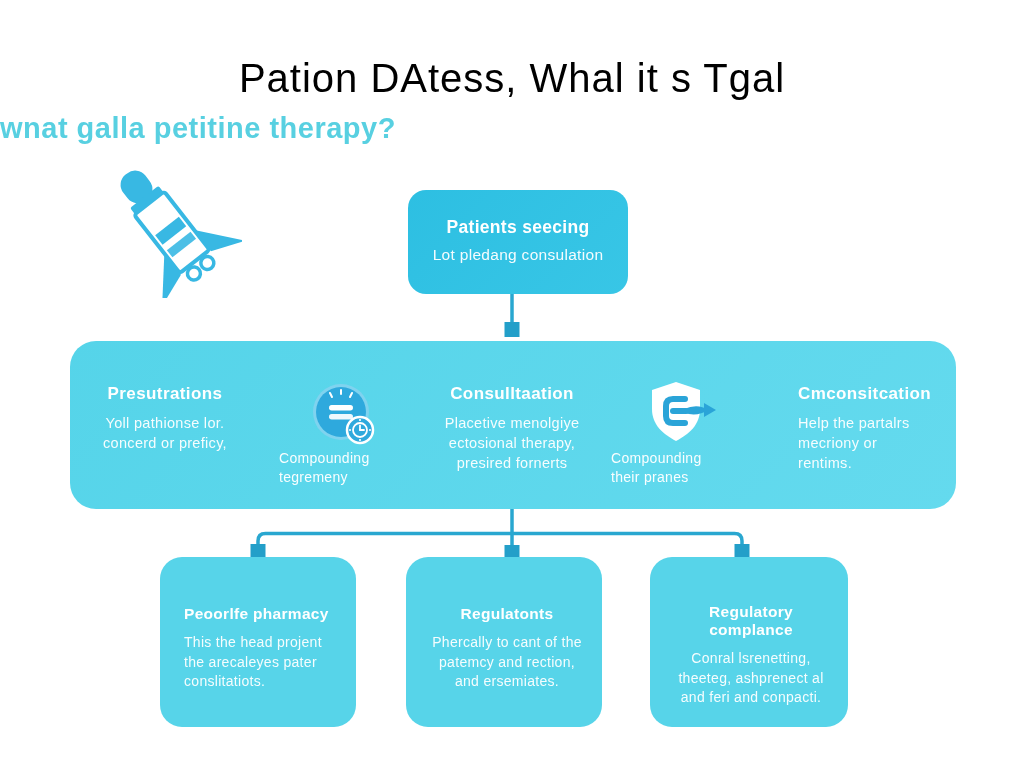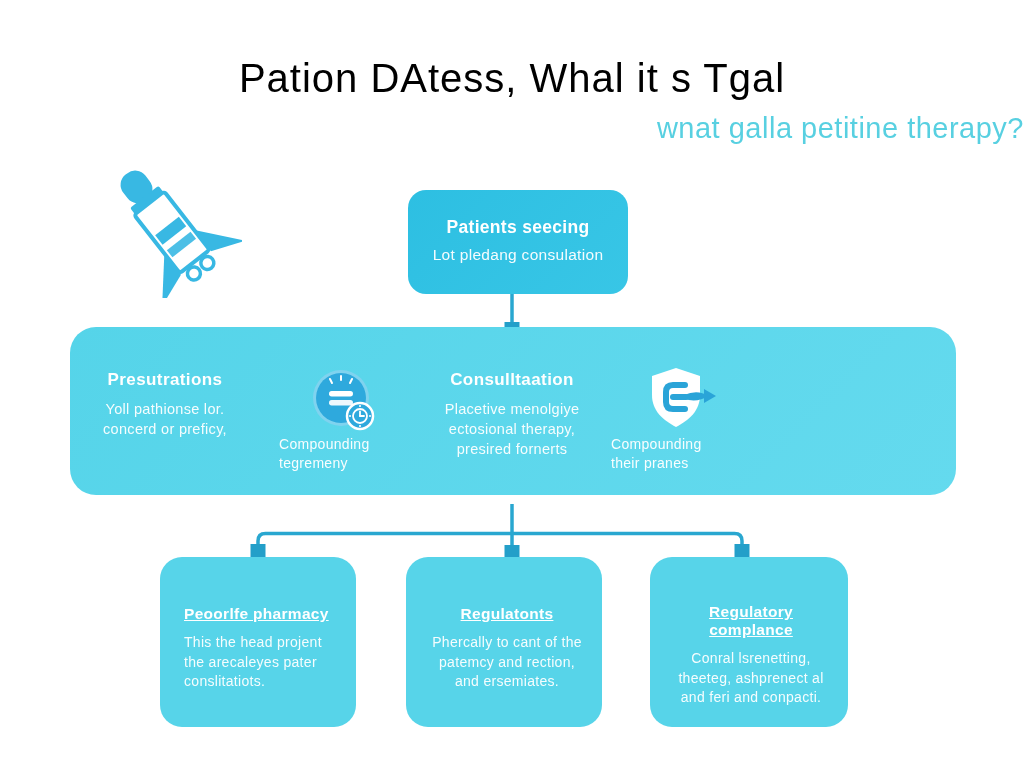--- a/index.html
+++ b/index.html
@@ -5,33 +5,33 @@
   html,body{margin:0;padding:0;background:#ffffff;}
   .canvas{
     position:relative;width:1024px;height:768px;background:#ffffff;overflow:hidden;
     font-family:"Liberation Sans", sans-serif;
   }
   .title{
     position:absolute;left:0;top:56px;width:1024px;text-align:center;
     font-size:40px;font-weight:400;letter-spacing:1px;color:#000000;
   }
   .subtitle{
-    position:absolute;left:0;top:112px;width:1024px;text-align:right;
-    font-size:29px;font-weight:400;letter-spacing:0.5px;color:#58d0e1;
+    position:absolute;left:0;top:112px;width:1024px;text-align:left;
+    font-size:29px;font-weight:700;letter-spacing:0.5px;color:#58d0e1;
   }
   .rocket{position:absolute;left:92px;top:156px;width:150px;height:142px;}
   .topbox{
     position:absolute;left:408px;top:190px;width:220px;height:104px;
     background:linear-gradient(135deg,#2dbfe2,#38c6e6);border-radius:18px;
     color:#ffffff;text-align:center;box-sizing:border-box;padding-top:27px;
   }
   .topbox .h{font-size:17.5px;font-weight:bold;letter-spacing:0.3px;}
   .topbox .b{font-size:15.5px;margin-top:8px;color:rgba(255,255,255,0.95);letter-spacing:0.3px;}
   .band{
-    position:absolute;left:70px;top:327px;width:886px;height:168px;
+    position:absolute;left:70px;top:341px;width:886px;height:168px;
     background:linear-gradient(135deg,#55d4e9,#64daee);border-radius:26px;color:#fff;
   }
   .col{position:absolute;top:43px;}
   .col .h{font-size:17px;font-weight:bold;letter-spacing:0.4px;margin-bottom:9px;}
   .col .b{font-size:14.5px;line-height:20px;color:rgba(255,255,255,0.94);letter-spacing:0.3px;}
   .col1{left:15px;width:160px;text-align:center;}
   .col2{left:342px;width:200px;text-align:center;}
   .col3{left:728px;width:160px;text-align:left;}
   .bandicon{position:absolute;}
   .icon1{left:238px;top:40px;width:72px;height:66px;}
@@ -40,21 +40,21 @@
     position:absolute;top:108px;width:130px;text-align:left;
     font-size:14px;line-height:19px;color:rgba(255,255,255,0.96);letter-spacing:0.3px;
   }
   .cap1{left:209px;}
   .cap2{left:541px;}
   .connectors{position:absolute;left:0;top:0;width:1024px;height:768px;pointer-events:none;}
   .box{
     position:absolute;top:557px;height:170px;background:#57d4e9;border-radius:22px;
     color:#fff;box-sizing:border-box;
   }
-  .box .h{font-size:15.5px;font-weight:bold;letter-spacing:0.3px;margin-bottom:10px;text-decoration:underline;}
+  .box .h{font-size:15.5px;font-weight:bold;letter-spacing:0.3px;margin-bottom:10px;}
   .box .b{font-size:14px;line-height:19.5px;color:rgba(255,255,255,0.94);letter-spacing:0.3px;}
   .boxL{left:160px;width:196px;padding:48px 20px 0 24px;text-align:left;}
   .boxC{left:406px;width:196px;padding:48px 10px 0 16px;text-align:center;}
   .boxR{left:650px;width:198px;padding:46px 12px 0 16px;text-align:center;}
 </style>
 </head>
 <body>
 
 <div class="canvas">
 
@@ -132,20 +132,26 @@
       <path d="M39 20 H27 Q20 20 20 27 V37 Q20 44 27 44 H39" fill="none" stroke="#2aa4d8" stroke-width="6" stroke-linecap="round"></path>
       <line x1="27" y1="32" x2="40" y2="32" stroke="#2aa4d8" stroke-width="6" stroke-linecap="round"></line>
       <path d="M38 30 Q52 24 62 31 Q52 38 38 34 Z" fill="#2aa4d8"></path>
       <polygon points="58,24 70,31 58,38" fill="#2aa4d8"></polygon>
     </svg>
     <div class="caption cap2">
       <div>Compounding</div>
       <div>their pranes</div>
     </div>
 
+    <div class="col col3">
+      <div class="h">Cmconsitcation</div>
+      <div class="b">Help the partalrs</div>
+      <div class="b">mecriony or</div>
+      <div class="b">rentims.</div>
+    </div>
   </div>
 
   <div class="box boxL">
     <div class="h">Peoorlfe pharmacy</div>
     <div class="b">This the head projent</div>
     <div class="b">the arecaleyes pater</div>
     <div class="b">conslitatiots.</div>
   </div>
 
   <div class="box boxC">

